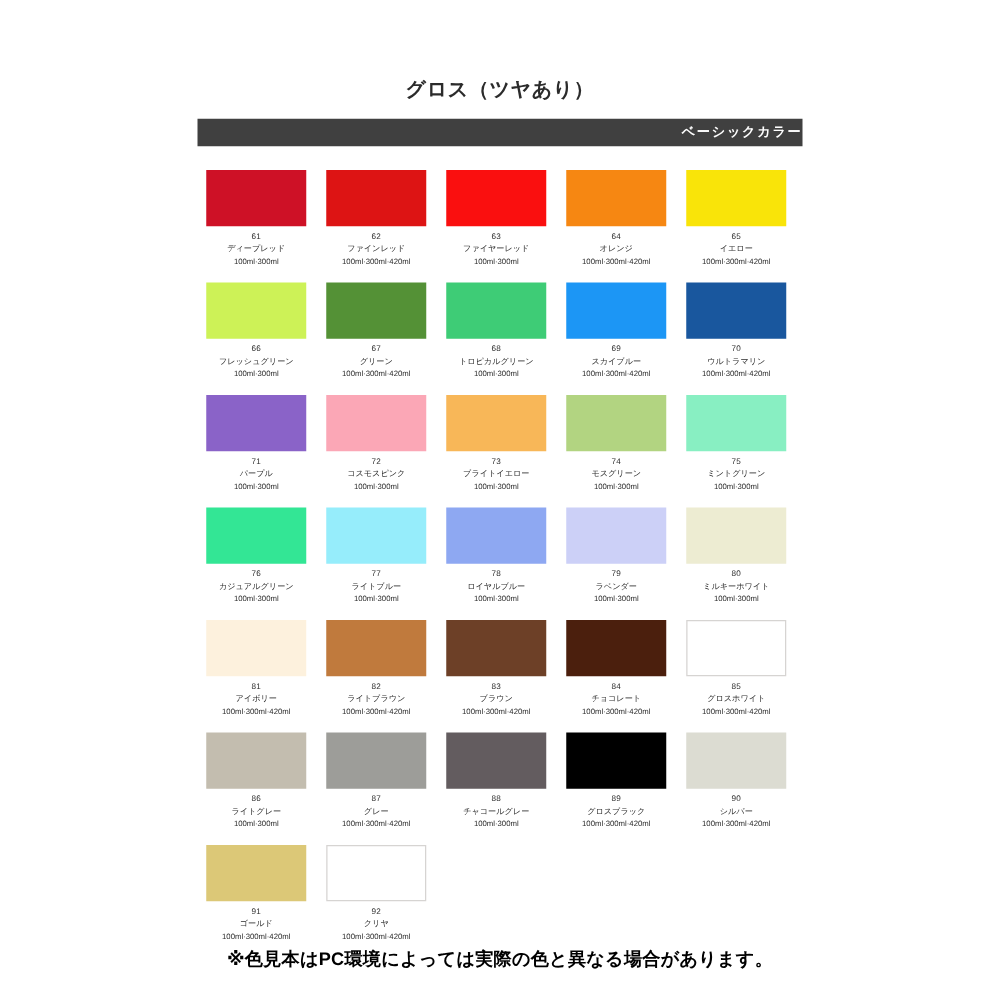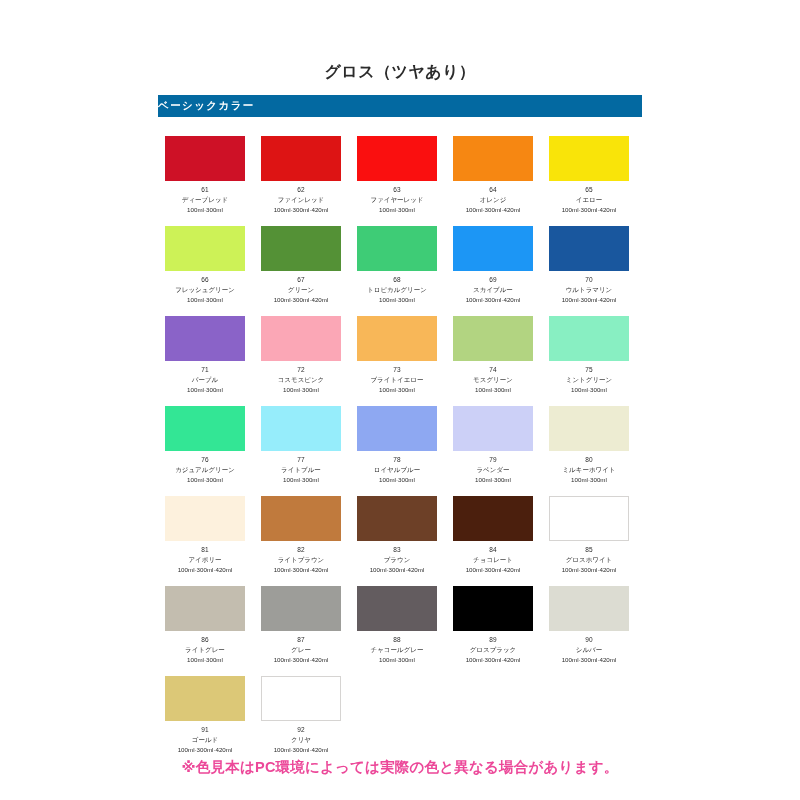--- a/index.html
+++ b/index.html
@@ -35,24 +35,24 @@
     color: #2b2b2b;
   }
 
   
   .category-bar {
     position: absolute;
     left: 158px;
     top: 95px;
     width: 484px;
     height: 22px;
-    background: #0369a1;
+    background: #404040;
     display: flex;
     align-items: center;
-    justify-content: flex-start;
+    justify-content: flex-end;
   }
   .category-bar-label {
     color: #ffffff;
     font-size: 10.5px;
     font-weight: 700;
     letter-spacing: 1.4px;
   }
 
   
   .swatch-grid {
@@ -110,21 +110,21 @@
 
   
   .footer-note {
     position: absolute;
     left: 0;
     top: 758px;
     width: 800px;
     text-align: center;
     font-size: 14.5px;
     font-weight: 700;
-    color: #ec4899;
+    color: #000000;
     letter-spacing: 0.2px;
   }
 </style>
 </head>
 <body>
 
 <div class="page">
 
   <div class="chart-title">グロス（ツヤあり）</div>
 

